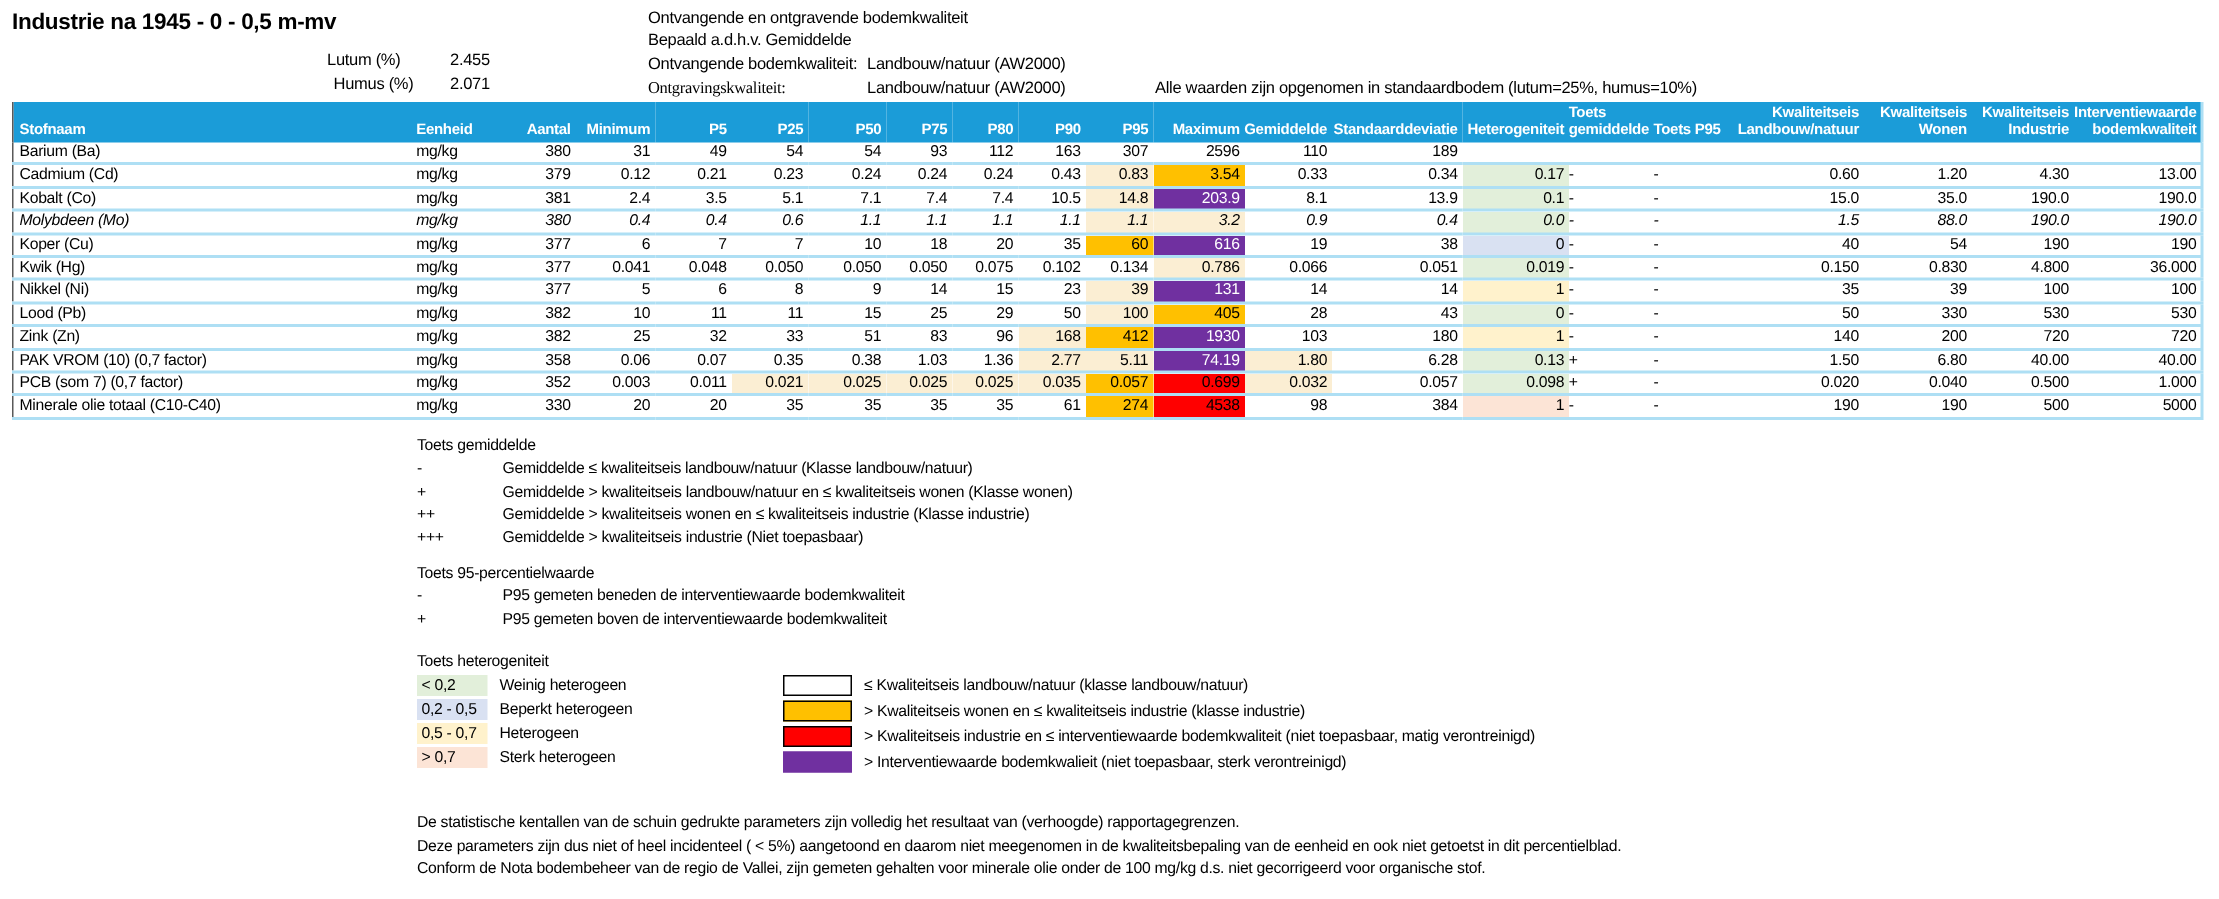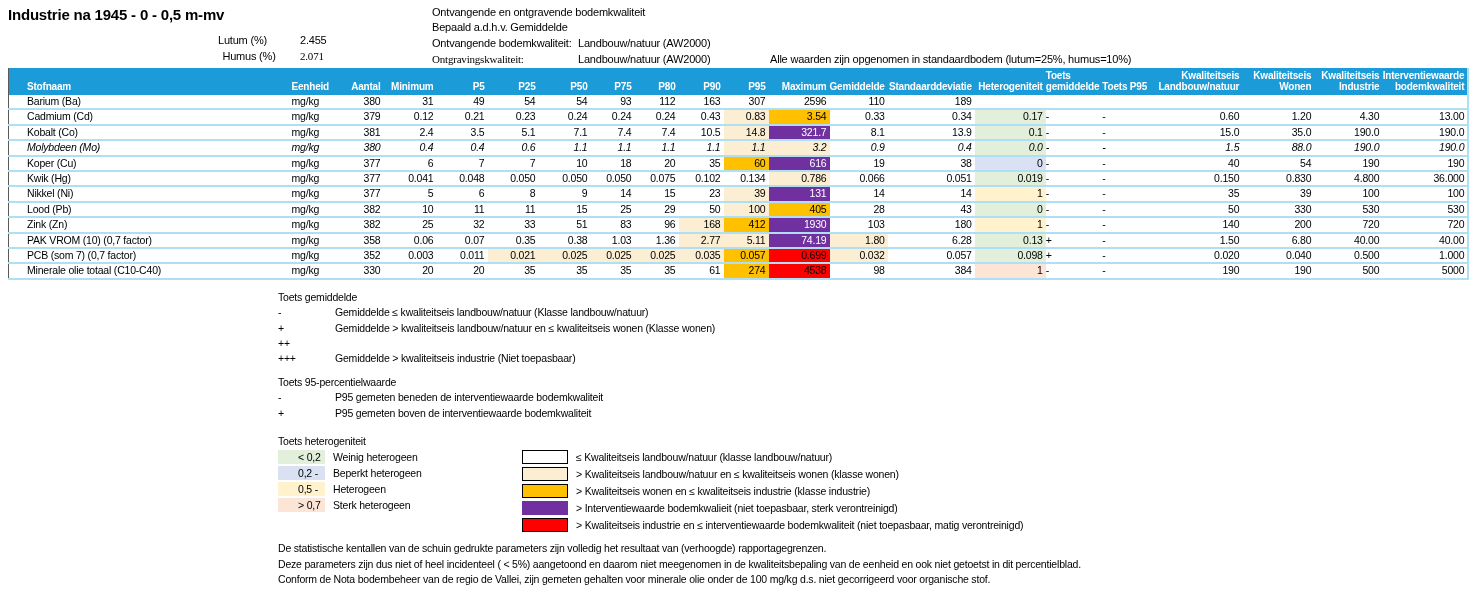--- a/index.html
+++ b/index.html
@@ -19,58 +19,58 @@
   table.soil th{
     background:#1B9CD8;color:#fff;font-weight:bold;font-size:10px;
     line-height:11px;padding:2px 3px 3px 0;vertical-align:bottom;
     white-space:pre-line;letter-spacing:-0.2px;
   }
   table.soil td{
     font-size:10.5px;height:13.4px;line-height:13.4px;
     padding:0 3px 0 0;border-bottom:2px solid #AEDFF4;
     white-space:nowrap;overflow:hidden;background:#fff;
   }
-  table.soil th.al,table.soil td.al{text-align:left;padding-left:18px;padding-right:0;}
+  table.soil th.al,table.soil td.al{text-align:left;padding-left:4px;padding-right:0;}
   table.soil th.ar,table.soil td.ar{text-align:right;}
   table.soil th.ac,table.soil td.ac{text-align:left;}
   tr.it td{font-style:italic;}
   
   .c-c{background:#FBEED3 !important;}
   .c-o{background:#FFC000 !important;}
   .c-r{background:#FF0000 !important;}
   .c-p{background:#7030A0 !important;color:#fff;}
   .c-g{background:#E2EFDA !important;}
   .c-b{background:#D9E1F2 !important;}
   .c-y{background:#FFF2CC !important;}
   .c-k{background:#FCE4D6 !important;}
   
   .lg{font-size:10.5px;line-height:15.3px;}
   .lg-row{display:flex;}
   .lg-sym{width:57px;flex:0 0 57px;}
-  .chip{width:47px;flex:0 0 47px;height:14px;line-height:14px;padding-left:20px;
+  .chip{width:47px;flex:0 0 47px;height:14px;line-height:14px;padding-left:3px;
     box-sizing:border-box;margin:1px 0;}
   .chip-label{margin-left:8px;line-height:16px;}
   .het-row{display:flex;height:16px;align-items:center;}
   .cls-row{display:flex;height:17px;align-items:center;}
   .swatch{width:46px;flex:0 0 46px;height:14px;border:1px solid #000;box-sizing:border-box;}
   .swatch.c-p{border:1px solid #7030A0;}
   .cls-text{margin-left:8px;font-size:10.5px;}
   .fn{font-size:10.5px;line-height:15.5px;}
 </style>
 </head>
 <body>
 
 <div class="canvas">
 
   <div class="abs page-title" style="left:8px;top:6px;">Industrie na 1945 - 0 - 0,5 m-mv</div>
 
   <div class="abs meta" style="left:218px;top:34px;width:62px;text-align:left;">Lutum (%)</div>
   <div class="abs meta" style="left:300px;top:34px;">2.455</div>
   <div class="abs meta" style="left:218px;top:50px;width:62px;text-align:center;">Humus (%)</div>
-  <div class="abs meta" style="left:300px;top:50px;font-family:Liberation Serif, serif;">2.071</div>
+  <div class="abs meta" style="left:300px;top:50px;">2.071</div>
 
   <div class="abs meta b" style="left:432px;top:6px;">Ontvangende en ontgravende bodemkwaliteit</div>
   <div class="abs meta" style="left:432px;top:21px;">Bepaald a.d.h.v. Gemiddelde</div>
   <div class="abs meta" style="left:432px;top:37px;">Ontvangende bodemkwaliteit:</div>
   <div class="abs meta" style="left:578px;top:37px;">Landbouw/natuur (AW2000)</div>
   <div class="abs meta" style="left:432px;top:53px;font-family:Liberation Serif, serif;">Ontgravingskwaliteit:</div>
   <div class="abs meta" style="left:578px;top:53px;">Landbouw/natuur (AW2000)</div>
   <div class="abs meta" style="left:770px;top:53px;">Alle waarden zijn opgenomen in standaardbodem (lutum=25%, humus=10%)</div>
 
   <table class="soil abs" id="soil-table" style="left:8px;top:68px;">
@@ -179,21 +179,21 @@
           <td class="al">mg/kg</td>
           <td class="ar">381</td>
           <td class="ar">2.4</td>
           <td class="ar">3.5</td>
           <td class="ar">5.1</td>
           <td class="ar">7.1</td>
           <td class="ar">7.4</td>
           <td class="ar">7.4</td>
           <td class="ar">10.5</td>
           <td class="ar c-c">14.8</td>
-          <td class="ar c-p">321.7</td>
+          <td class="ar c-p">203.9</td>
           <td class="ar">8.1</td>
           <td class="ar">13.9</td>
           <td class="ar c-g">0.1</td>
           <td class="ac">-</td>
           <td class="ac">-</td>
           <td class="ar">15.0</td>
           <td class="ar">35.0</td>
           <td class="ar">190.0</td>
           <td class="ar">190.0</td>
         </tr>
@@ -412,20 +412,21 @@
   <div class="lg-row">
         <div class="lg-sym">-</div>
         <div>Gemiddelde ≤ kwaliteitseis landbouw/natuur (Klasse landbouw/natuur)</div>
       </div>
       <div class="lg-row">
         <div class="lg-sym">+</div>
         <div>Gemiddelde &gt; kwaliteitseis landbouw/natuur en ≤ kwaliteitseis wonen (Klasse wonen)</div>
       </div>
       <div class="lg-row">
         <div class="lg-sym">++</div>
+        <div>Gemiddelde &gt; kwaliteitseis wonen en ≤ kwaliteitseis industrie (Klasse industrie)</div>
       </div>
       <div class="lg-row">
         <div class="lg-sym">+++</div>
         <div>Gemiddelde &gt; kwaliteitseis industrie (Niet toepasbaar)</div>
       </div>
     </div>
 
   <div class="abs lg" style="left:278px;top:375px;" id="lg-p95">
     <div>Toets 95-percentielwaarde</div>
   <div class="lg-row">
@@ -457,34 +458,30 @@
         <div class="chip-label">Sterk heterogeen</div>
       </div>
     </div>
 
   <div class="abs" style="left:522px;top:448px;" id="lg-cls">
       <div class="cls-row">
         <div class="swatch"></div>
         <div class="cls-text">≤ Kwaliteitseis landbouw/natuur (klasse landbouw/natuur)</div>
       </div>
       <div class="cls-row">
-        <div class="swatch c-c"></div>
-        <div class="cls-text">&gt; Kwaliteitseis landbouw/natuur en ≤ kwaliteitseis wonen (klasse wonen)</div>
-      </div>
-      <div class="cls-row">
         <div class="swatch c-o"></div>
         <div class="cls-text">&gt; Kwaliteitseis wonen en ≤ kwaliteitseis industrie (klasse industrie)</div>
+      </div>
+      <div class="cls-row">
+        <div class="swatch c-r"></div>
+        <div class="cls-text">&gt; Kwaliteitseis industrie en ≤ interventiewaarde bodemkwaliteit (niet toepasbaar, matig verontreinigd)</div>
       </div>
       <div class="cls-row">
         <div class="swatch c-p"></div>
         <div class="cls-text">&gt; Interventiewaarde bodemkwalieit (niet toepasbaar, sterk verontreinigd)</div>
-      </div>
-      <div class="cls-row">
-        <div class="swatch c-r"></div>
-        <div class="cls-text">&gt; Kwaliteitseis industrie en ≤ interventiewaarde bodemkwaliteit (niet toepasbaar, matig verontreinigd)</div>
       </div>
     </div>
 
   <div class="abs fn" style="left:278px;top:541px;" id="footnotes">
       <div>De statistische kentallen van de schuin gedrukte parameters zijn volledig het resultaat van (verhoogde) rapportagegrenzen.</div>
       <div>Deze parameters zijn dus niet of heel incidenteel ( &lt; 5%) aangetoond en daarom niet meegenomen in de kwaliteitsbepaling van de eenheid en ook niet getoetst in dit percentielblad.</div>
       <div>Conform de Nota bodembeheer van de regio de Vallei, zijn gemeten gehalten voor minerale olie onder de 100 mg/kg d.s. niet gecorrigeerd voor organische stof.</div>
     </div>
 
 </div>

